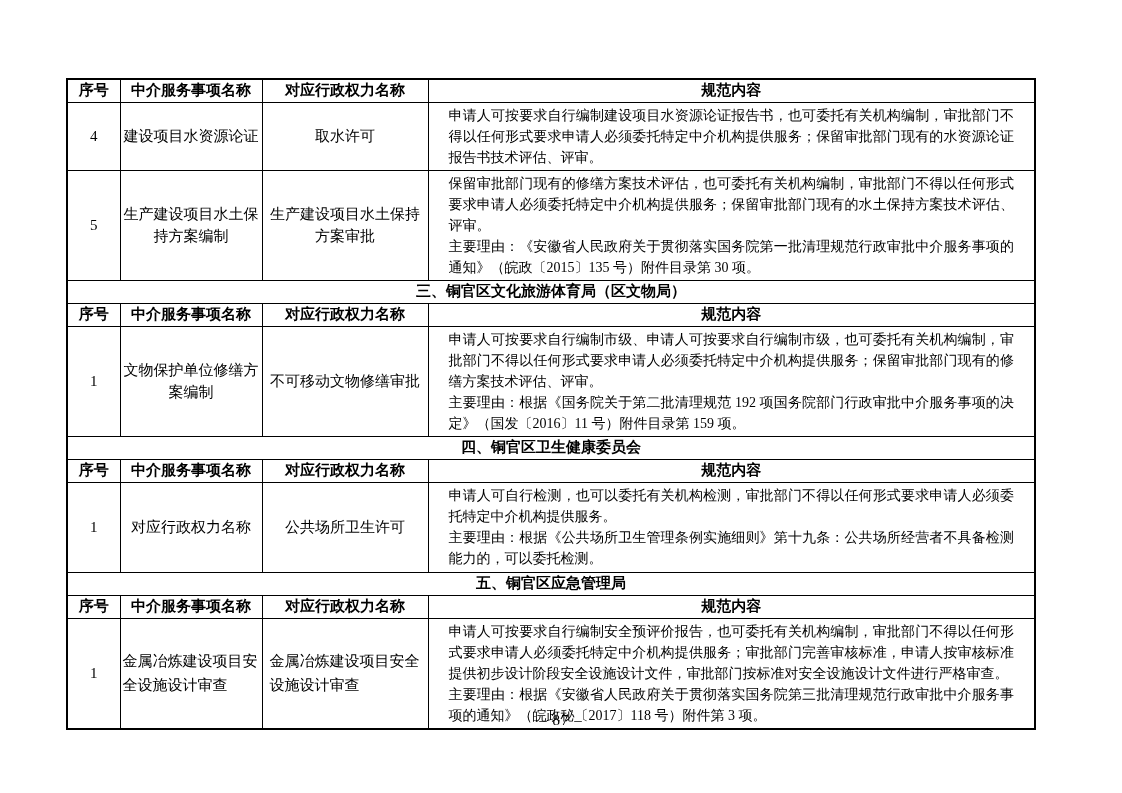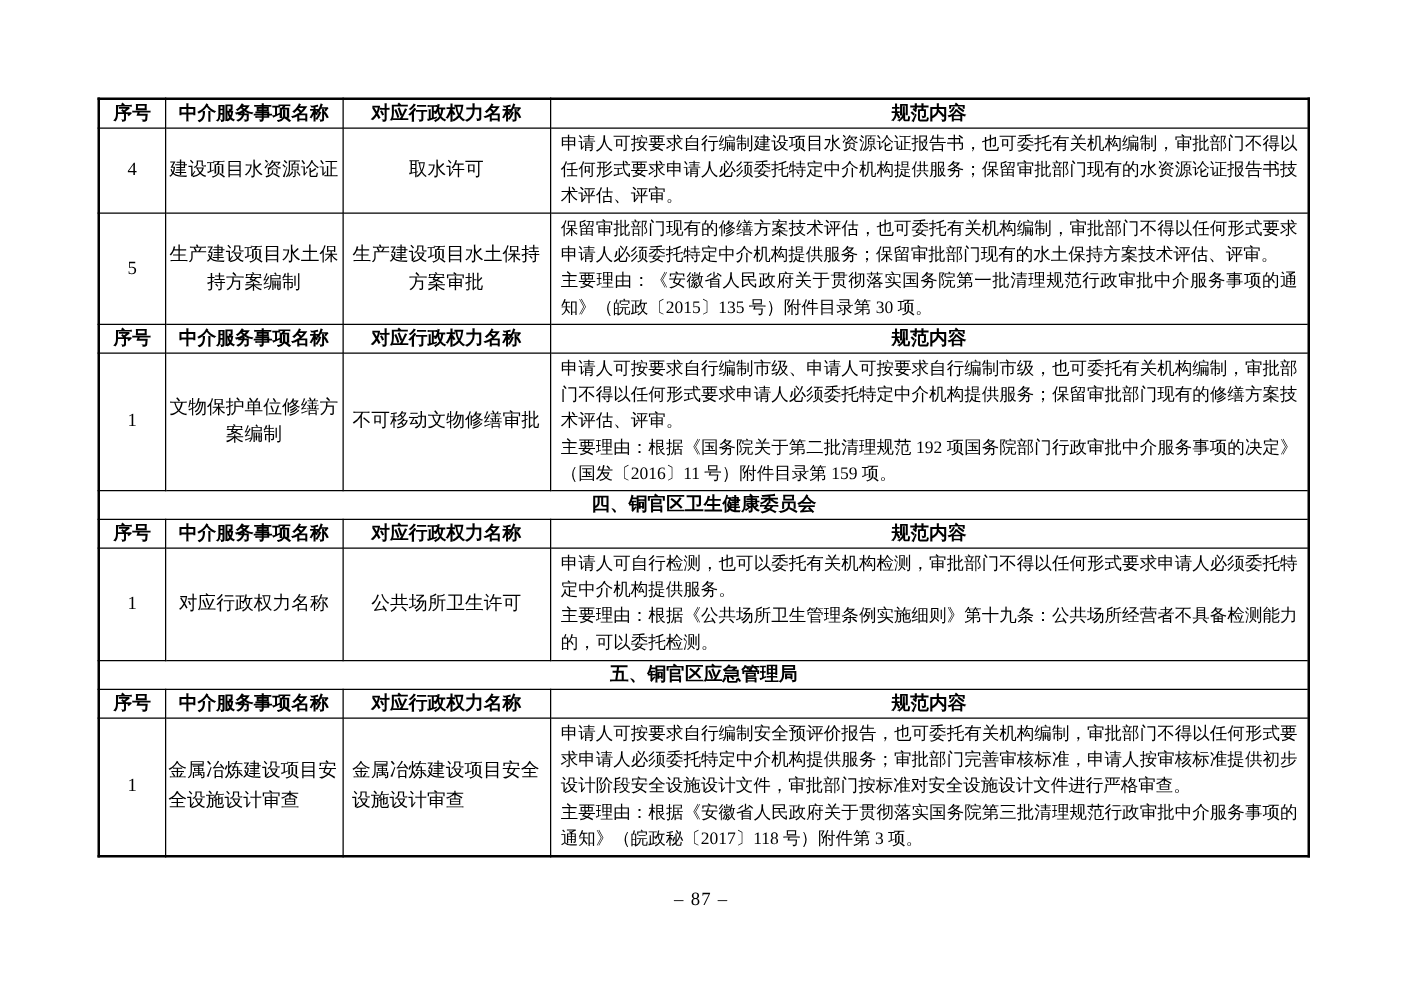--- a/index.html
+++ b/index.html
@@ -10,21 +10,21 @@
     color: #000;
   }
   .page {
     position: relative;
     width: 1122px; height: 793px;
     background: #ffffff;
     overflow: hidden;
   }
   table.doc-table {
     position: absolute;
-    left: 78px; top: 78px;
+    left: 66px; top: 78px;
     width: 970px;
     border-collapse: collapse;
     table-layout: fixed;
     border: 2px solid #000;
   }
   .doc-table td, .doc-table th {
     border: 1px solid #000;
     vertical-align: middle;
     font-size: 15px;
     font-weight: normal;
@@ -46,21 +46,21 @@
   tr.row-wenwu { height: 106px; }
   tr.row-gongong { height: 90px; }
   tr.row-jinshu { height: 106px; }
 
   td.cell-center { text-align: center; line-height: 22px; padding: 0 2px; }
   td.cell-power { padding: 0 5px; }
   td.cell-left { text-align: left; line-height: 24px; }
   td.cell-left.cell-name { padding: 0 2px; }
   td.cell-left.cell-power { padding: 0 7px; }
 
-  td.cell-content { padding: 2px 8px; }
+  td.cell-content { padding: 2px 20px; }
   .para {
     font-size: 14px;
     line-height: 21px;
     text-align: justify;
     text-justify: inter-ideograph;
   }
   .para:empty { display: none; }
 
   .footer {
     position: absolute;
@@ -106,20 +106,23 @@
     <tr class="row-r5">
       <td class="cell-center">5</td>
       <td class="cell-center cell-name">生产建设项目水土保持方案编制</td>
       <td class="cell-center cell-power">生产建设项目水土保持方案审批</td>
       <td class="cell-content">
         <div class="para">保留审批部门现有的修缮方案技术评估，也可委托有关机构编制，审批部门不得以任何形式要求申请人必须委托特定中介机构提供服务；保留审批部门现有的水土保持方案技术评估、评审。</div>
         <div class="para">主要理由：《安徽省人民政府关于贯彻落实国务院第一批清理规范行政审批中介服务事项的通知》（皖政〔2015〕135 号）附件目录第 30 项。</div>
       </td>
     </tr>
 
+    <tr class="srow">
+      <td colspan="4">三、铜官区文化旅游体育局（区文物局）</td>
+    </tr>
     <tr class="hrow">
       <th>序号</th>
       <th>中介服务事项名称</th>
       <th>对应行政权力名称</th>
       <th>规范内容</th>
     </tr>
     <tr class="row-wenwu">
       <td class="cell-center">1</td>
       <td class="cell-center cell-name">文物保护单位修缮方案编制</td>
       <td class="cell-center cell-power">不可移动文物修缮审批</td>

